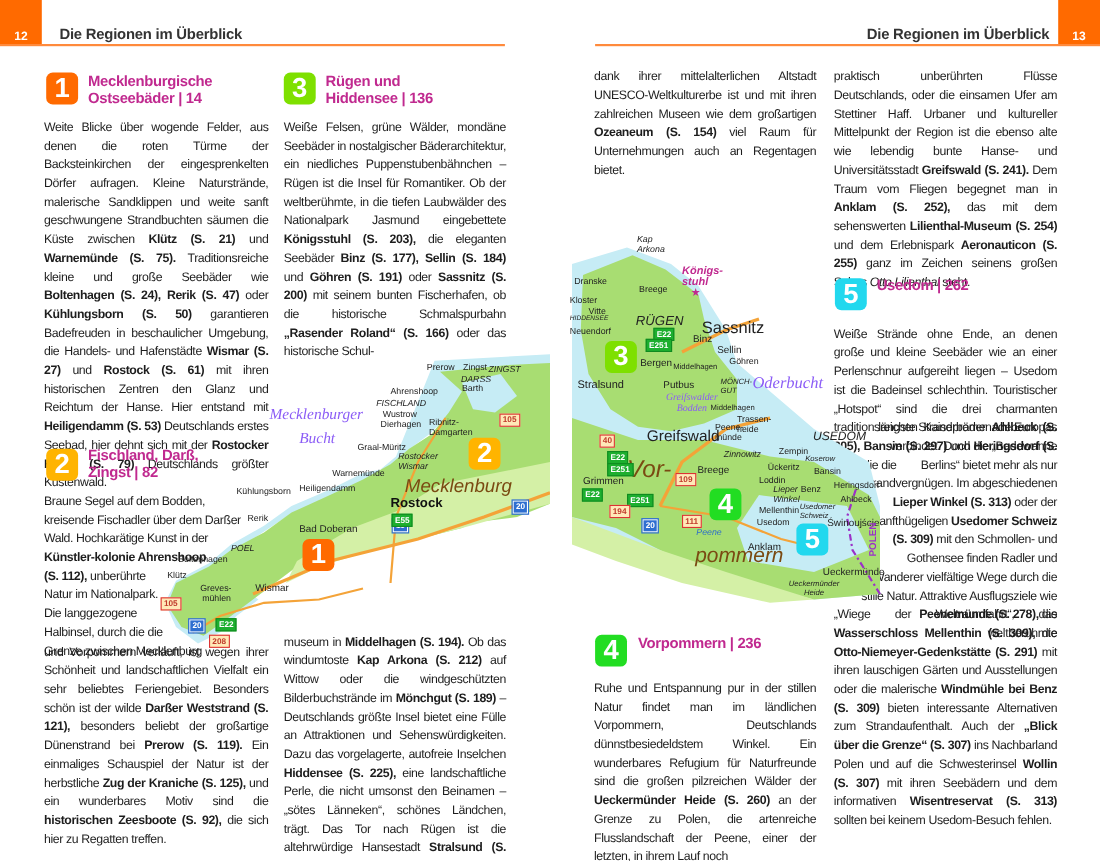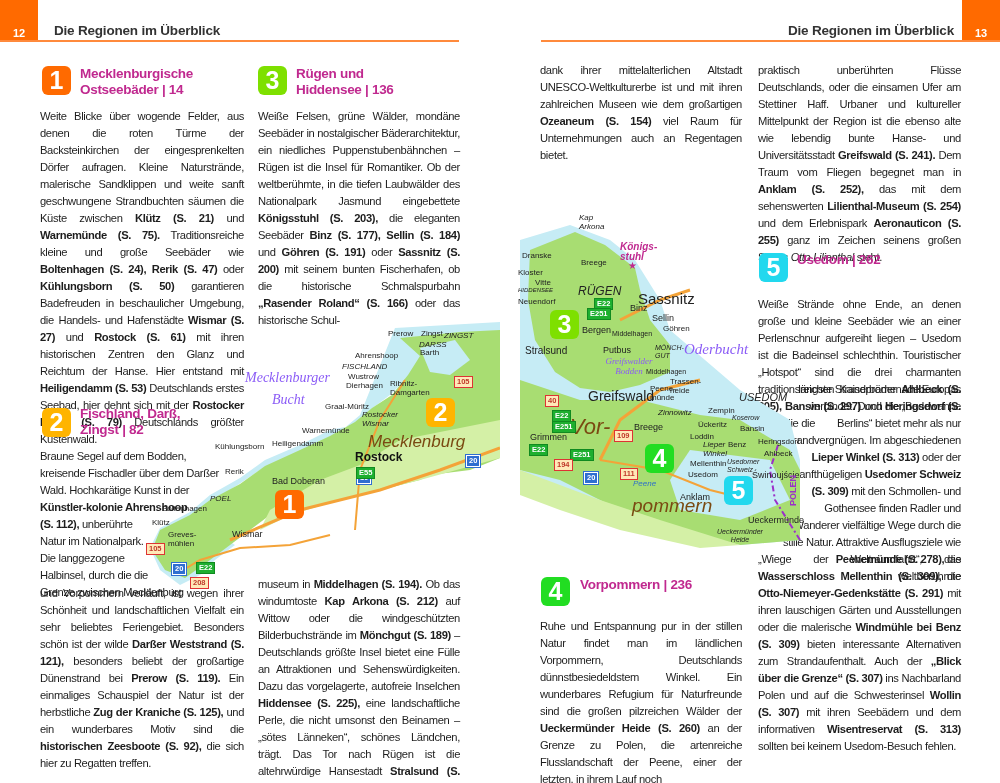--- a/index.html
+++ b/index.html
@@ -108,21 +108,21 @@
   <div class="map-label" style="left:325px;top:402px;">Graal-Müritz</div>
   <div class="map-label ital" style="left:362px;top:410px;width:30px;white-space:normal;line-height:9px;">Rostocker Wismar</div>
   <div class="map-label" style="left:302px;top:426px;">Warnemünde</div>
   <div class="map-label" style="left:215px;top:442px;">Kühlungsborn</div>
   <div class="map-label" style="left:272px;top:439px;">Heiligendamm</div>
   <div class="map-label" style="left:225px;top:467px;">Rerik</div>
   <div class="map-label" style="left:272px;top:476px;font-size:9px;">Bad Doberan</div>
   <div class="map-label ital" style="left:210px;top:494px;">POEL</div>
   <div class="map-label" style="left:162px;top:504px;">Boltenhagen</div>
   <div class="map-label" style="left:152px;top:518px;">Klütz</div>
-  <div class="map-label" style="left:168px;top:530px;width:28px;white-space:normal;line-height:9px;">Greves-mühlen</div>
+  <div class="map-label" style="left:182px;top:530px;width:28px;white-space:normal;line-height:9px;text-align:right;">Greves-mühlen</div>
   <div class="map-label" style="left:232px;top:529px;font-size:9px;">Wismar</div>
   <div class="road b" style="left:454px;top:376px;">105</div>
   <div class="road a" style="left:466px;top:455px;">20</div>
   <div class="road a" style="left:357px;top:472px;">19</div>
   <div class="road e" style="left:356px;top:467px;">E55</div>
   <div class="road b" style="left:146px;top:543px;">105</div>
   <div class="road a" style="left:172px;top:563px;">20</div>
   <div class="road e" style="left:196px;top:562px;">E22</div>
   <div class="road b" style="left:190px;top:577px;">208</div>
   <div class="badge" style="left:426px;top:398px;background:#ffb400;">2</div>

